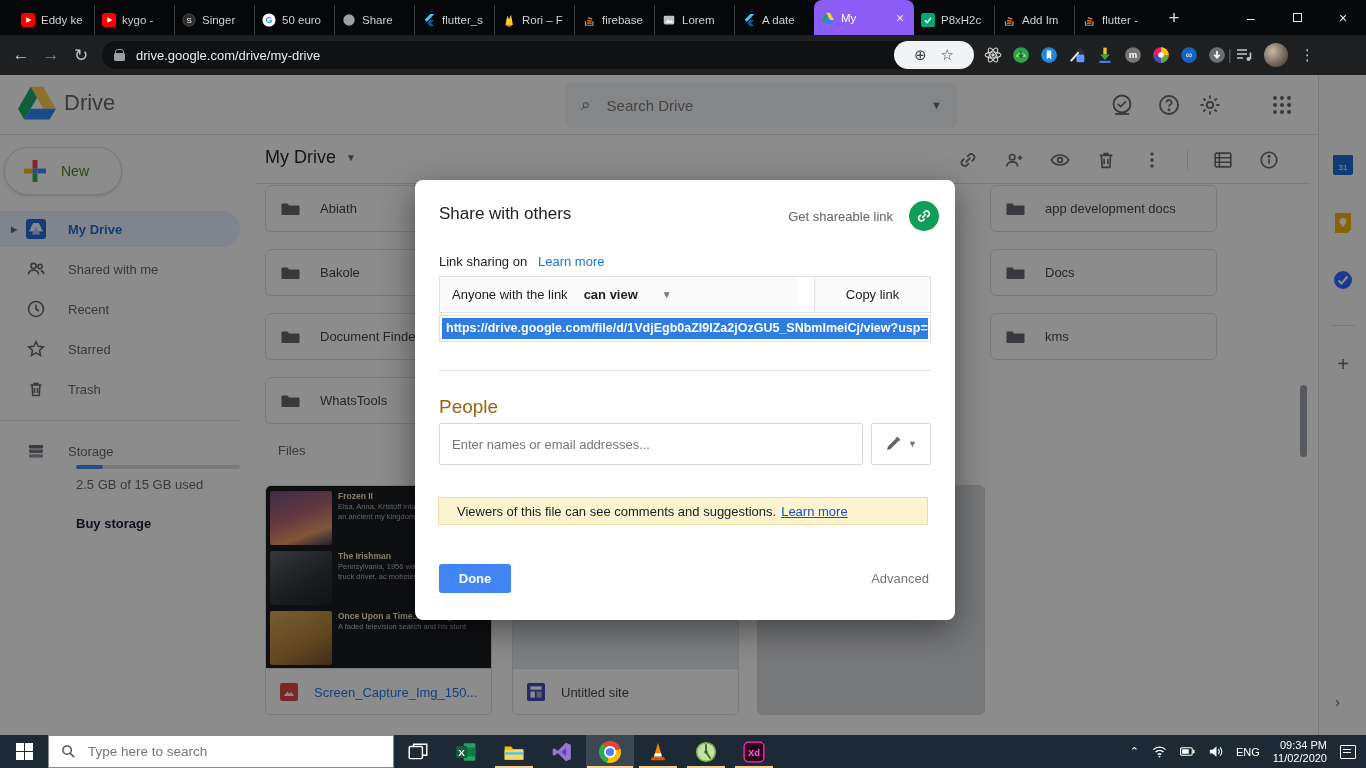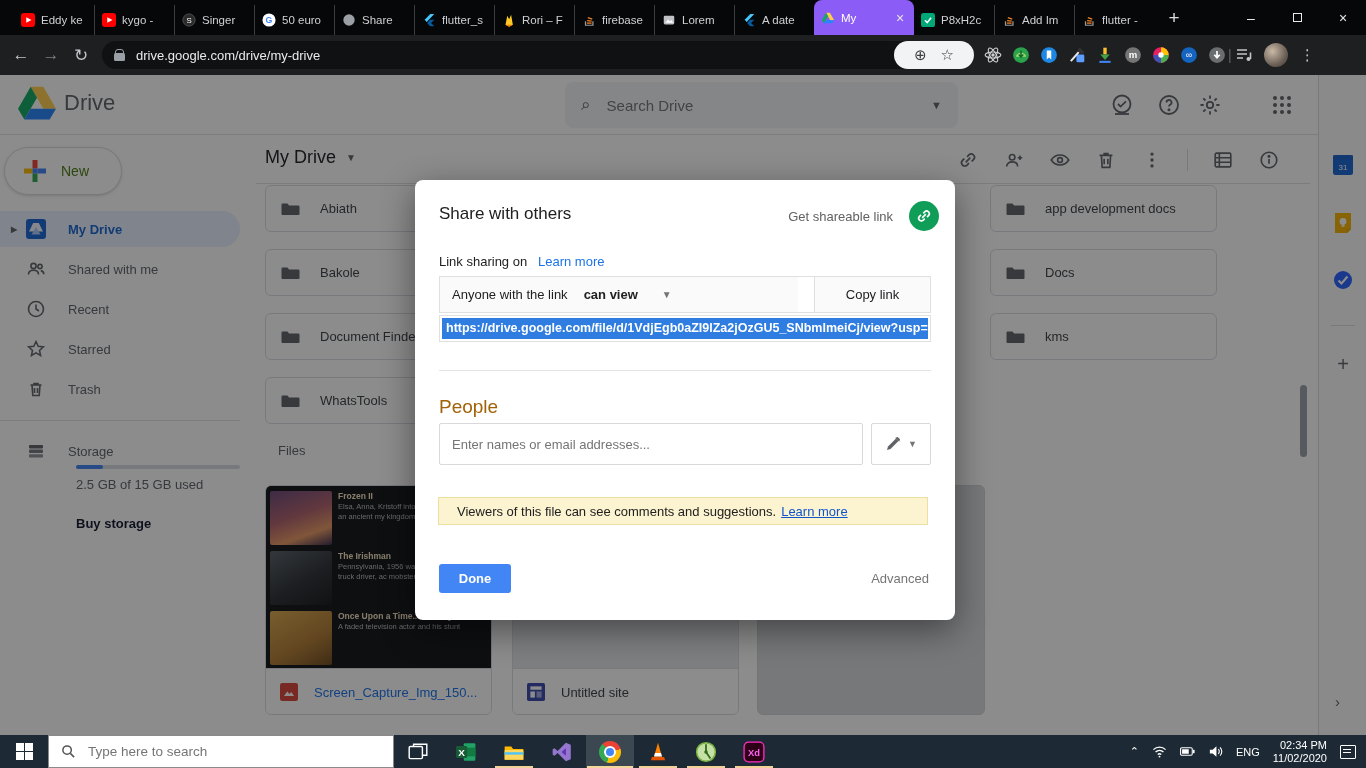--- a/index.html
+++ b/index.html
@@ -603,21 +603,21 @@
           <div class="poster p2"></div>
           <div class="mtxt">
               <div class="mtitle">The Irishman</div>
               <div class="mdesc">Pennsylvania, 1956 war veteran of Irish as a truck driver, ac mobster Russell Bu</div>
             </div>
         </div>
         <div class="movierow">
           <div class="poster p3"></div>
           <div class="mtxt">
               <div class="mtitle">Once Upon a Time... in Hollywood</div>
-              <div class="mdesc">A faded television actor and his stunt</div>
+              <div class="mdesc">A faded television search and his stunt</div>
             </div>
         </div>
       </div>
       <div class="fcap">
         <svg viewBox="0 0 16 16">
             <rect width="16" height="16" rx="2" fill="#db4437"></rect>
             <path d="M3.5 11.5 6.5 7.5l2 2.3L10 8l2.5 3.5Z" fill="#fff"></path>
           </svg>
         <span class="cap-blue">Screen_Capture_Img_150...</span>
       </div>
@@ -794,19 +794,19 @@
           <rect x="0.7" y="1.5" width="14" height="9" rx="1.5" fill="none" stroke="#fff" stroke-width="1.3"></rect>
           <rect x="15.5" y="4" width="2" height="4" fill="#fff"></rect>
           <rect x="2.5" y="3.3" width="8" height="5.4" fill="#fff"></rect>
         </svg>
       <svg viewBox="0 0 16 16">
           <path d="M2 6h3l4-3.5v11L5 10H2Z" fill="#fff"></path>
           <path d="M11 5.5a3.5 3.5 0 0 1 0 5M12.8 3.5a6.3 6.3 0 0 1 0 9" stroke="#fff" stroke-width="1.2" fill="none"></path>
         </svg>
       <span class="tray-lang">ENG</span>
       <div class="tray-clock">
-        <div>02:34 PM</div>
+        <div>09:34 PM</div>
         <div>11/02/2020</div>
       </div>
       <span class="action-ic"></span>
     </div>
   </div>
 </div>
 
 </body></html>

